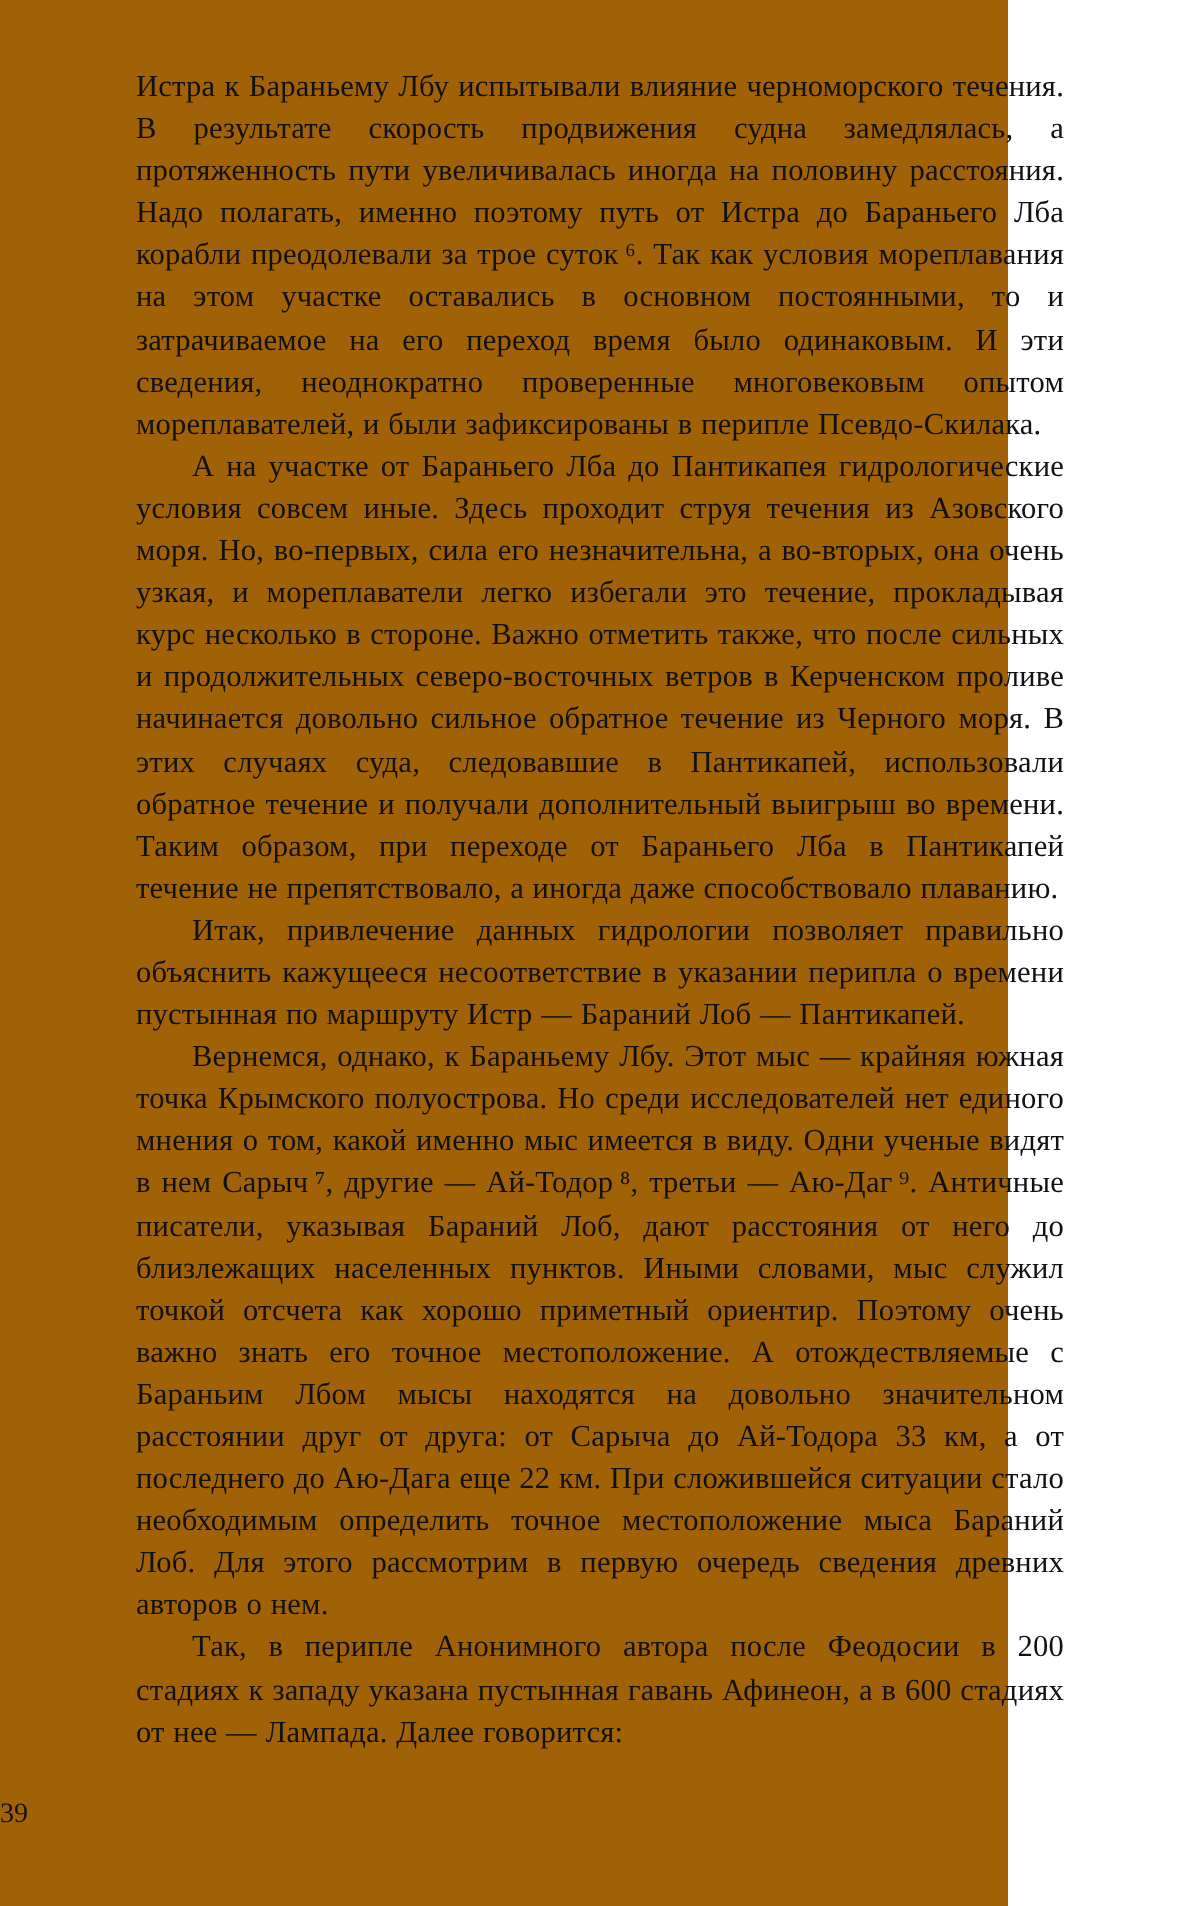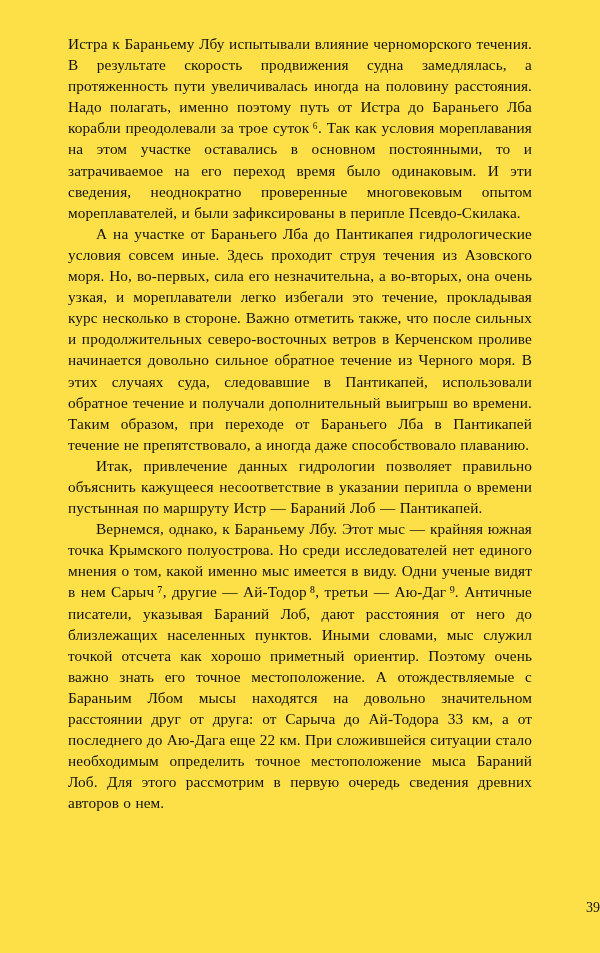--- a/index.html
+++ b/index.html
@@ -11,23 +11,23 @@
     width: 600px;
     height: 953px;
     font-family: "Liberation Serif", "DejaVu Serif", serif;
     color: #111111;
     position: relative;
     overflow: hidden;
   }
   .page {
     position: absolute;
     left: 0; top: 0;
-    width: 600px;
+    width: 504px;
     height: 953px;
-    background: #fde047;
+    background: #a16207;
   }
   .text-column {
     position: absolute;
     left: 68px;
     top: 33px;
     width: 464px;
   }
   p.para {
     margin: 0;
     text-align: justify;
@@ -39,29 +39,30 @@
     hyphens: manual;
   }
   p.para.first {
     text-indent: 0;
   }
   .page-number {
     position: absolute;
     left: 0;
     top: 900px;
     width: 600px;
-    text-align: right;
+    text-align: left;
     font-size: 14px;
     font-family: "Liberation Serif", "DejaVu Serif", serif;
   }
 </style>
 </head>
 <body>
 
 <div class="page">
   <div class="text-column">
     <p class="para first">Истра к Бараньему Лбу испытывали влияние черноморского течения. В результате скорость продвижения судна замедлялась, а протяженность пути увеличивалась иногда на половину расстояния. Надо полагать, именно поэтому путь от Истра до Бараньего Лба корабли преодолевали за трое суток ⁶. Так как условия мореплавания на этом участке оставались в основном постоянными, то и затрачиваемое на его переход время было одинаковым. И эти сведения, неоднократно проверенные многовековым опытом мореплавателей, и были зафиксированы в перипле Псевдо-Скилака.</p>
     <p class="para">А на участке от Бараньего Лба до Пантикапея гидрологические условия совсем иные. Здесь проходит струя течения из Азовского моря. Но, во-первых, сила его незначительна, а во-вторых, она очень узкая, и мореплаватели легко избегали это течение, прокладывая курс несколько в стороне. Важно отметить также, что после сильных и продолжительных северо-восточных ветров в Керченском проливе начинается довольно сильное обратное течение из Черного моря. В этих случаях суда, следовавшие в Пантикапей, использовали обратное течение и получали дополнительный выигрыш во времени. Таким образом, при переходе от Бараньего Лба в Пантикапей течение не препятствовало, а иногда даже способствовало плаванию.</p>
     <p class="para">Итак, привлечение данных гидрологии позволяет правильно объяснить кажущееся несоответствие в указании перипла о времени пустынная по маршруту Истр — Бараний Лоб — Пантикапей.</p>
     <p class="para">Вернемся, однако, к Бараньему Лбу. Этот мыс — крайняя южная точка Крымского полуострова. Но среди исследователей нет единого мнения о том, какой именно мыс имеется в виду. Одни ученые видят в нем Сарыч ⁷, другие — Ай-Тодор ⁸, третьи — Аю-Даг ⁹. Античные писатели, указывая Бараний Лоб, дают расстояния от него до близлежащих населенных пунктов. Иными словами, мыс служил точкой отсчета как хорошо приметный ориентир. Поэтому очень важно знать его точное местоположение. А отождествляемые с Бараньим Лбом мысы находятся на довольно значительном расстоянии друг от друга: от Сарыча до Ай-Тодора 33 км, а от последнего до Аю-Дага еще 22 км. При сложившейся ситуации стало необходимым определить точное местоположение мыса Бараний Лоб. Для этого рассмотрим в первую очередь сведения древних авторов о нем.</p>
+    <p class="para">Так, в перипле Анонимного автора после Феодосии в 200 стадиях к западу указана пустынная гавань Афинеон, а в 600 стадиях от нее — Лампада. Далее говорится:</p>
   </div>
   <div class="page-number">39</div>
 </div>
 
 </body></html>

